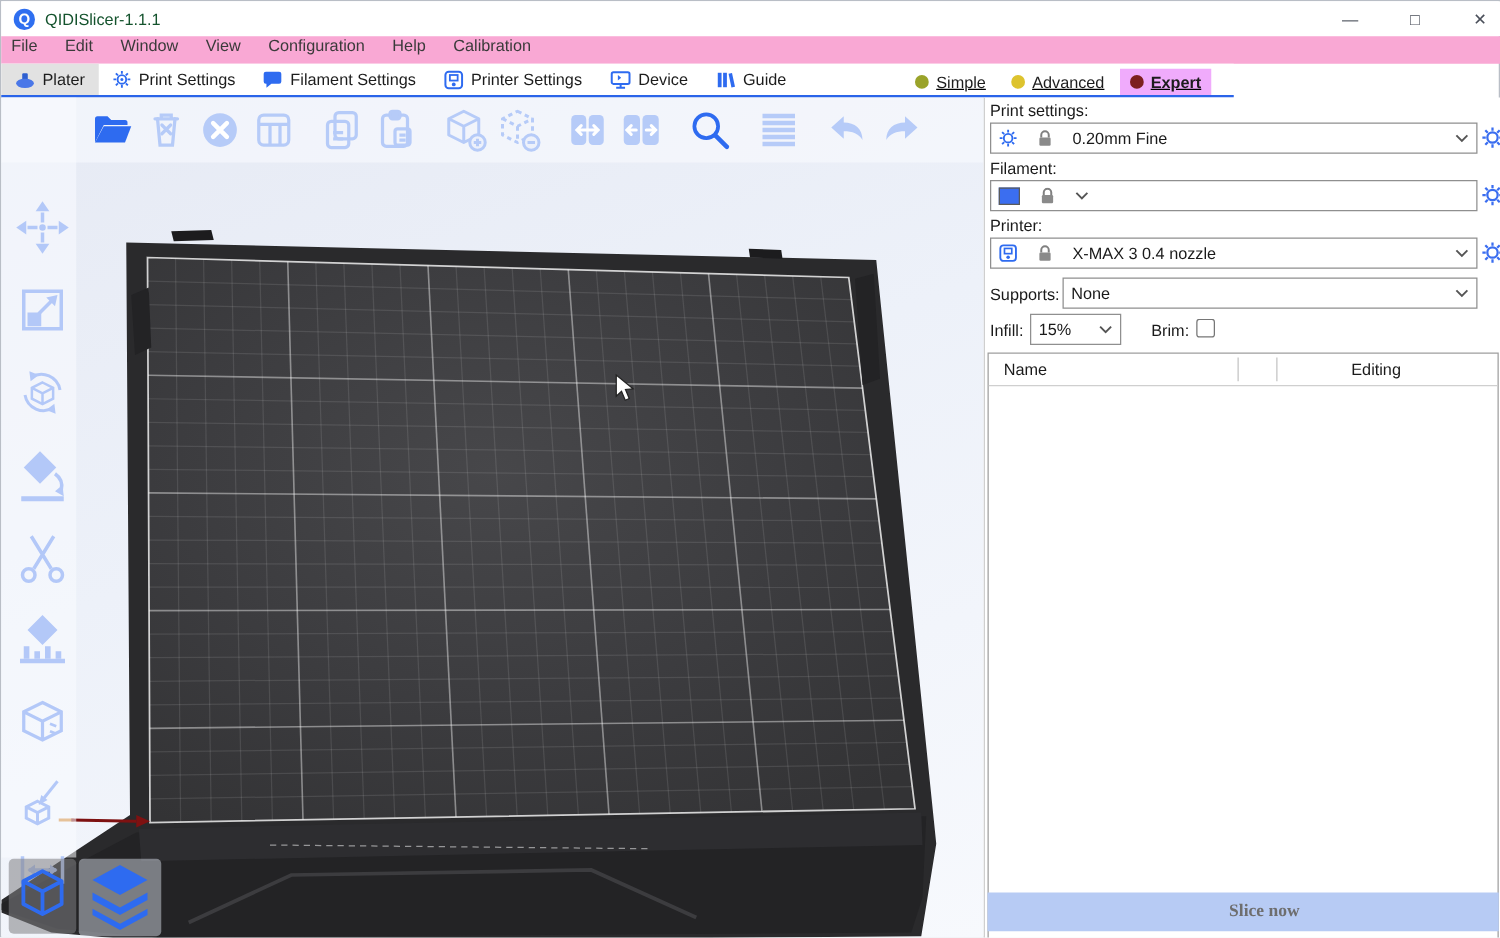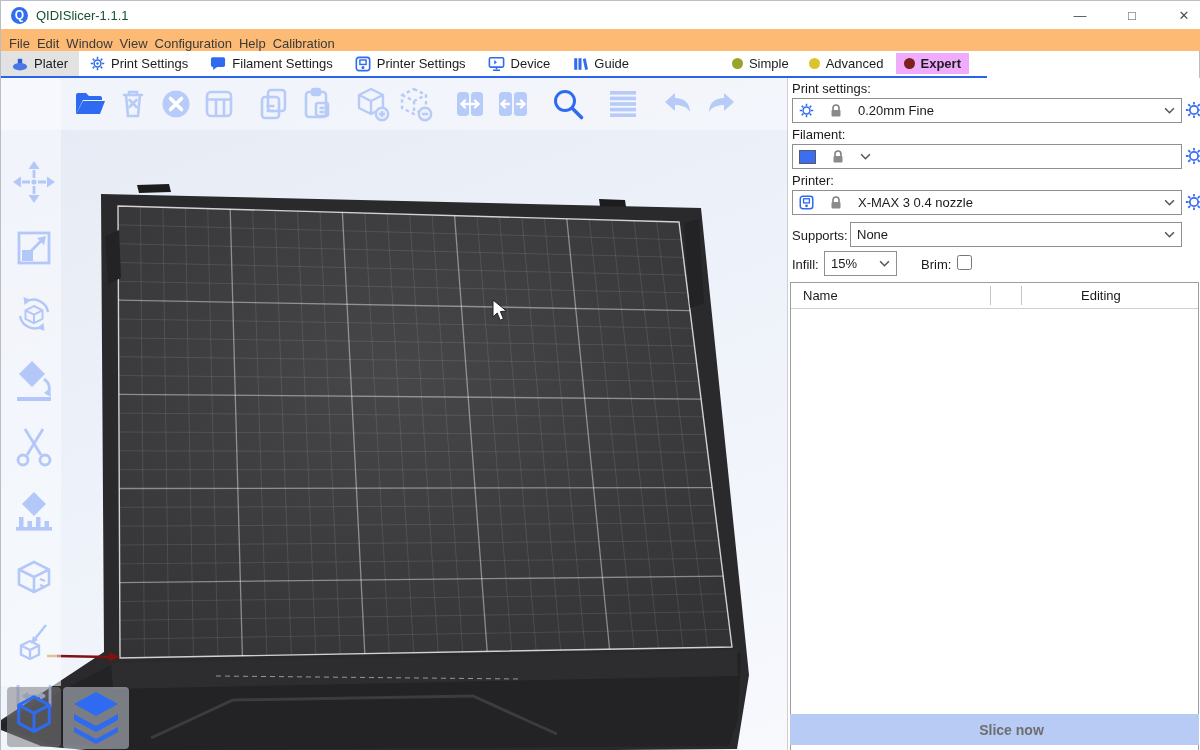--- a/index.html
+++ b/index.html
@@ -8,29 +8,29 @@
   #app { position:relative; width:1200px; height:750px; background:#fff; border:1px solid #b9bec6; }
 
   
   #titlebar { position:absolute; left:0; top:0; width:1200px; height:28px; background:#fff; display:flex; align-items:center; }
   #app-icon { width:17px; height:17px; border-radius:50%; background:#2f6ff0; color:#fff; font-size:12px; font-weight:bold; display:flex; align-items:center; justify-content:center; margin-left:10px; }
   #window-title { margin-left:8px; font-size:13px; color:#14532d; }
   .win-ctrl { position:absolute; top:0; width:34px; height:28px; display:flex; align-items:center; justify-content:center; font-size:13px; color:#4a4f5a; cursor:default; }
   #btn-min { left:1062px; } #btn-max { left:1114px; } #btn-close { left:1166px; }
 
   
-  #menubar { position:absolute; left:0; top:28px; width:1200px; height:22px; background:#fdba74; display:flex; align-items:flex-end; gap:7px; padding-left:8px; }
+  #menubar { position:absolute; left:0; top:28px; width:1200px; height:22px; background:#f9a8d4; display:flex; align-items:flex-start; gap:22px; padding-left:8px; }
   .menu-item { font-size:13px; color:#3a3a3a; }
 
   
   #tabbar { position:absolute; left:0; top:50px; width:986px; height:27px; background:#fff; border-bottom:2px solid #2a64e9; display:flex; align-items:stretch; }
   .tab { display:flex; align-items:center; gap:6px; padding:0 11px; font-size:13px; color:#1c1c1c; }
   .tab.active { background:#e2e2e2; }
   .tab svg { flex:0 0 auto; }
-  #mode-box { margin-left:auto; display:flex; align-items:center; gap:4px; padding-right:18px; }
+  #mode-box { margin-left:auto; display:flex; align-items:flex-end; gap:4px; padding-right:18px;text-decoration:underline; }
   .mode { display:flex; align-items:center; gap:6px; font-size:13px; color:#1c1c1c; padding:3px 8px; }
   .mode.active { background:#f0abfc; font-weight:bold; }
   .mode-dot { width:11px; height:11px; border-radius:50%; }
 
   
   #viewport { position:absolute; left:0; top:77px; width:786px; height:673px; background:linear-gradient(160deg,#e6eaf4 0%,#edf1f9 45%,#f7f9fd 100%); overflow:hidden; }
   #scene { position:absolute; left:0; top:0; }
   #top-strip { position:absolute; left:0; top:0; width:786px; height:52px; background:rgba(250,252,255,0.55); }
   #left-strip { position:absolute; left:0; top:0; width:60px; height:608px; background:rgba(250,252,255,0.55); }
 
@@ -49,21 +49,21 @@
   
   #right-panel { position:absolute; left:786px; top:77px; width:414px; height:673px; background:#fff; border-left:1px solid #cfcfcf; font-size:13px; color:#1a1a1a; }
   .rp-label { position:absolute; left:4px; }
   .combo { position:absolute; height:25px; border:1px solid #8f8f8f; background:#fff; display:flex; align-items:center; padding:0 6px; gap:16px; }
   .combo .ctext { flex:1 1 auto; white-space:nowrap; overflow:hidden; }
   .gearbtn { position:absolute; width:18px; height:18px; color:#3a6df0; }
   .swatch { width:17px; height:14px; border:1px solid #5a5a5a; }
   #obj-table { position:absolute; left:2px; top:204px; width:409px; height:517px; border:1px solid #9e9e9e; background:#fff; }
   #obj-head { position:relative; height:26px; border-bottom:1px solid #cfcfcf; }
   .col-line { position:absolute; top:3px; bottom:3px; width:1px; background:#c4c4c4; }
-  #slice-btn { position:absolute; left:2px; top:636px; width:409px; height:31px; background:#b7cbf4; border:none; color:#6e6e6e; font-weight:bold; font-size:14px; font-family:Liberation Sans, sans-serif;padding-left:34px; }
+  #slice-btn { position:absolute; left:2px; top:636px; width:409px; height:31px; background:#b7cbf4; border:none; color:#6e6e6e; font-weight:bold; font-size:14px; font-family:Liberation Serif, serif;padding-left:34px; }
 
   .lockicon { flex:0 0 auto; }
   svg { display:block; }
 </style>
 </head>
 <body>
 
 <div id="app">
 
   <div id="titlebar">

